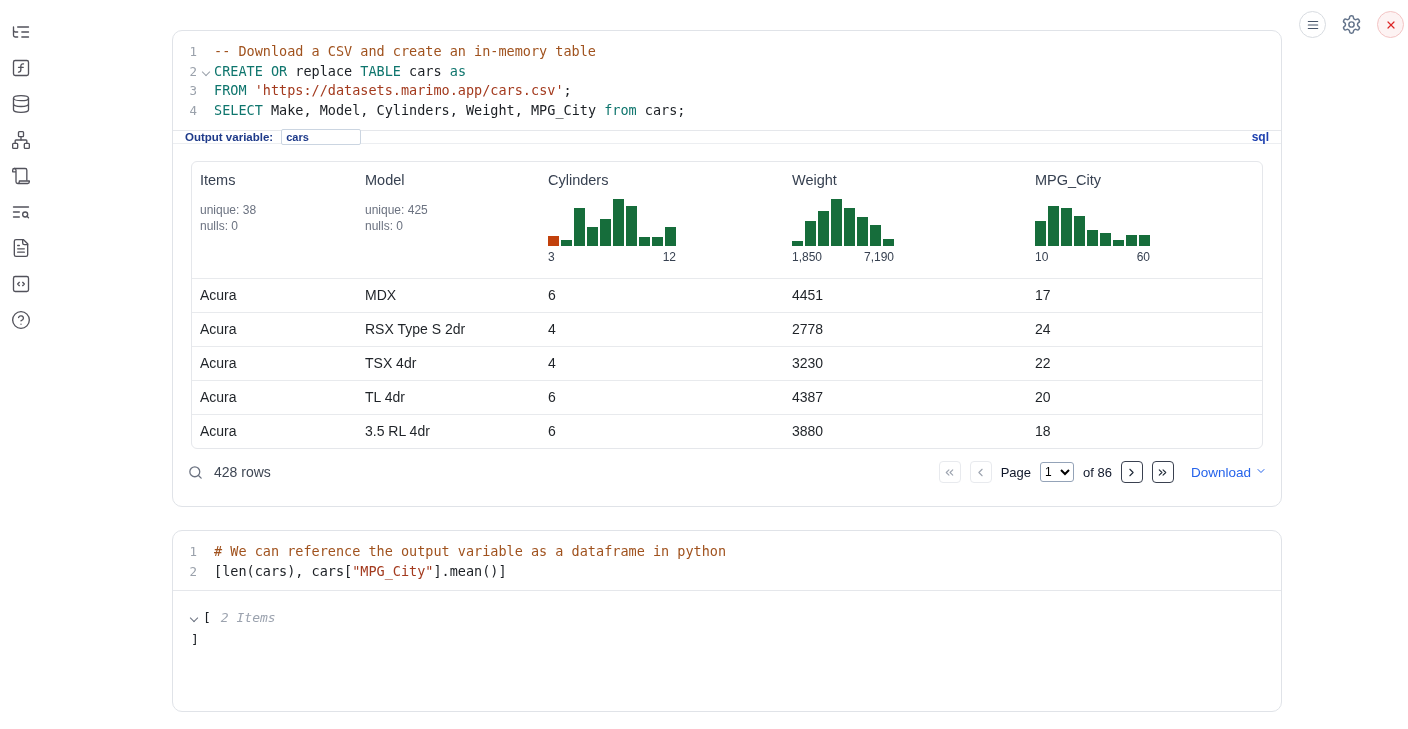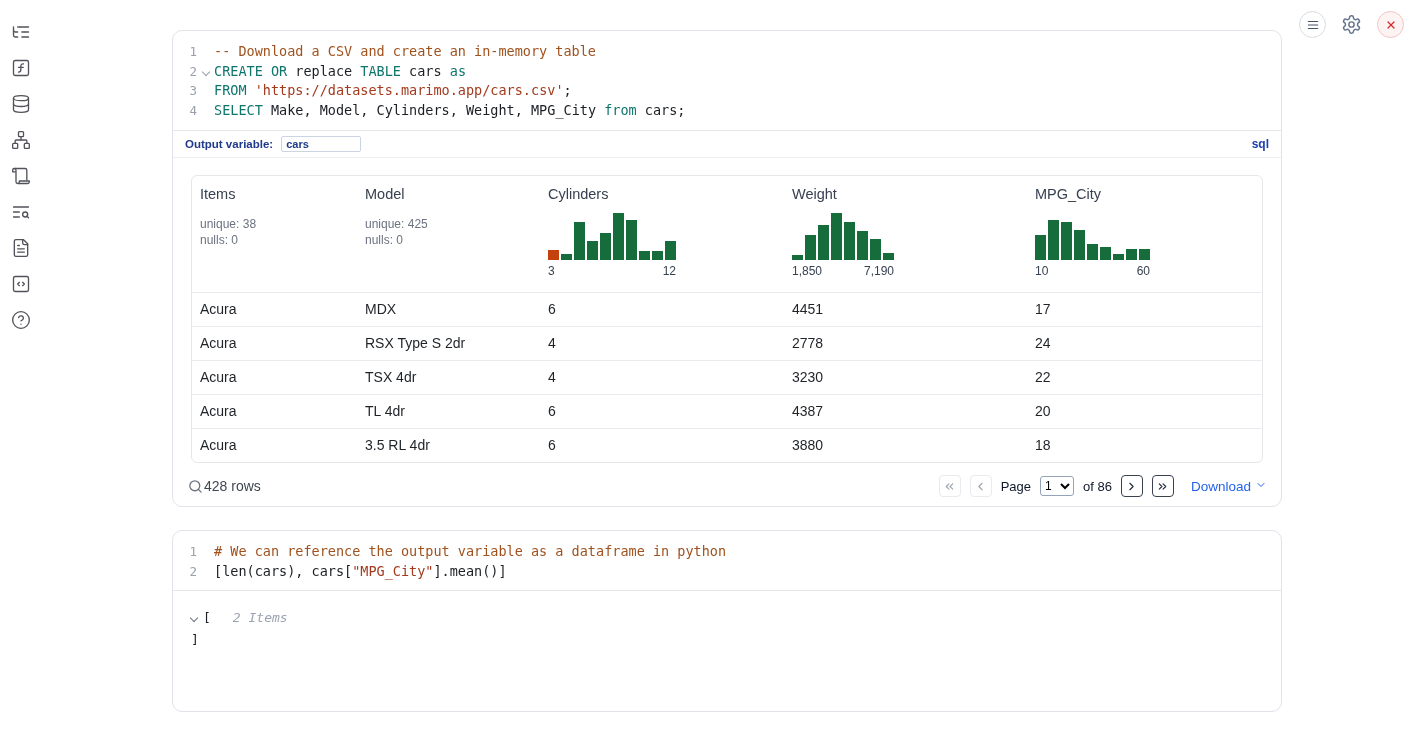--- a/index.html
+++ b/index.html
@@ -34,56 +34,56 @@
   .cl { display:flex; line-height:19.7px; font-family:"DejaVu Sans Mono", monospace; font-size:13.5px; }
   .ln { flex:0 0 24px; width:24px; text-align:right; color:#9aa1ab; font-size:12.5px; }
   .fold { flex:0 0 17px; width:17px; display:flex; align-items:center; justify-content:center; }
   .chev { width:6px; height:6px; border-left:1.5px solid #9aa1ab; border-bottom:1.5px solid #9aa1ab; transform:rotate(-45deg); display:inline-block; }
   .tk-com { color:#a0521e; }
   .tk-kw  { color:#0e756d; }
   .tk-str { color:#a33a1e; }
   .tk-pl  { color:#1b1f24; }
 
   
-  .outvar { height:28px; border-top:1px solid #e5e7eb; border-bottom:1px solid #eceef1; display:flex; align-items:center; gap:8px; padding:0 12px; }
+  .outvar { height:14px; border-top:1px solid #e5e7eb; border-bottom:1px solid #eceef1; display:flex; align-items:center; gap:8px; padding:0 12px; }
   .outvar-label { font-size:11.5px; font-weight:bold; color:#1e3a8a; }
   .outvar-input { width:80px; height:16px; border:1px solid #cbd5e1; border-radius:2px; font-size:11px; font-weight:bold; color:#1e3a8a; padding:0 4px; font-family:"Liberation Sans", sans-serif; }
   .lang-badge { margin-left:auto; font-size:12px; font-weight:600; color:#1e40af; }
 
   
   .table-wrap { margin:17px 18px 0; border:1px solid #e5e7eb; border-radius:6px; overflow:hidden; }
   .thead { display:grid; grid-template-columns:165px 183px 244px 243px 1fr; min-height:116px; }
   .th { padding:10px 8px 6px; }
   .th-name { font-size:14.5px; color:#374151; }
   .th-stats { margin-top:14px; font-size:12px; color:#6b7280; line-height:16.5px; }
   .th-hist { margin-top:8px; display:inline-block; }
   .hist-bars { display:flex; align-items:flex-end; gap:2px; height:50px; }
   .bar { width:11px; }
   .hist-labels { display:flex; justify-content:space-between; font-size:12px; color:#374151; margin-top:4px; }
   .tr { display:grid; grid-template-columns:165px 183px 244px 243px 1fr; height:34px; border-top:1px solid #e8eaed; align-items:center; font-size:14px; color:#1f2328; }
   .td { padding:0 8px; }
 
   
   .tfoot { display:flex; align-items:center; justify-content:space-between; height:47px; padding:0 14px; }
-  .tfoot-left { display:flex; align-items:center; gap:0; color:#3f4754; font-size:14px; }
+  .tfoot-left { display:flex; align-items:center; gap:10px; color:#3f4754; font-size:14px; }
   .tfoot-left button { border:0; background:none; color:#6b7280; cursor:pointer; padding:0; }
   .tfoot-right { display:flex; align-items:center; gap:9px; }
   .pg-btn { width:22px; height:22px; border-radius:4px; background:#fff; display:flex; align-items:center; justify-content:center; cursor:pointer; padding:0; }
   .pg-btn.ghost { border:1px solid #e8eaee; color:#9ca3af; }
   .pg-btn.solid { border:1px solid #3a4150; color:#1f2937; }
   .page-text { font-size:13px; color:#0f172a; }
   .page-select { height:20px; min-width:34px; font-size:12px; border:1px solid #94a3b8; border-radius:3px; background:#fff; font-family:"Liberation Sans", sans-serif; }
   .download { display:flex; gap:4px; border:0; background:none; color:#2563eb; font-size:13.5px; cursor:pointer; margin-left:8px; padding:0; font-family:"Liberation Sans", sans-serif; }
 
   
   #cell2 .code { border-bottom:1px solid #e5e7eb; }
   .tree { padding:16px 18px; font-family:"DejaVu Sans Mono", monospace; font-size:13px; color:#1b1f24; }
   .tree-head { display:flex; align-items:center; gap:6px; line-height:22px; }
   .tree-head .chev { border-color:#6b7280; }
-  .tree-items-label { color:#9ca3af; font-style:italic; margin-left:16px; }
+  .tree-items-label { color:#9ca3af; font-style:italic; margin-left:4px; }
   .tree-entry { padding-left:38px; line-height:22px; }
   .tree-key { color:#1d6fb8; margin-right:8px; }
   .tree-close { line-height:22px; }
 </style>
 </head>
 <body>
 
 <nav class="sidebar">
   <button class="sb-btn" title="">
     <svg viewBox="0 0 24 24" fill="none" stroke="currentColor" stroke-width="1.6" stroke-linecap="round" stroke-linejoin="round">

